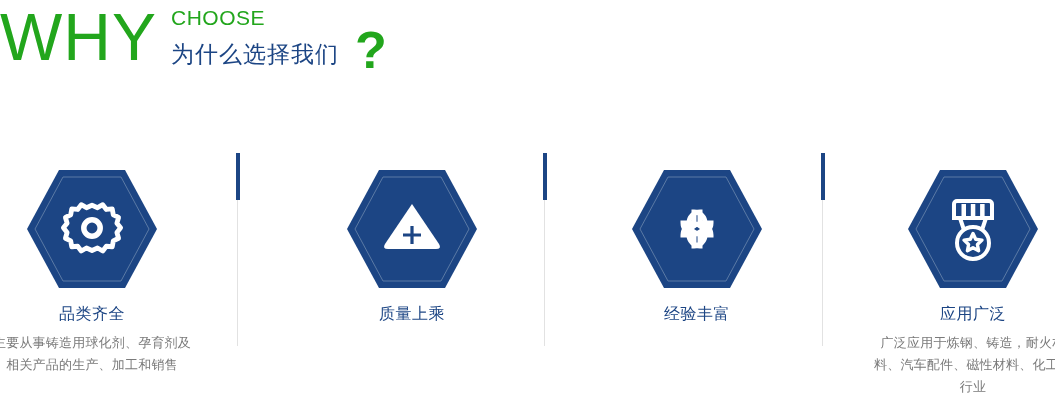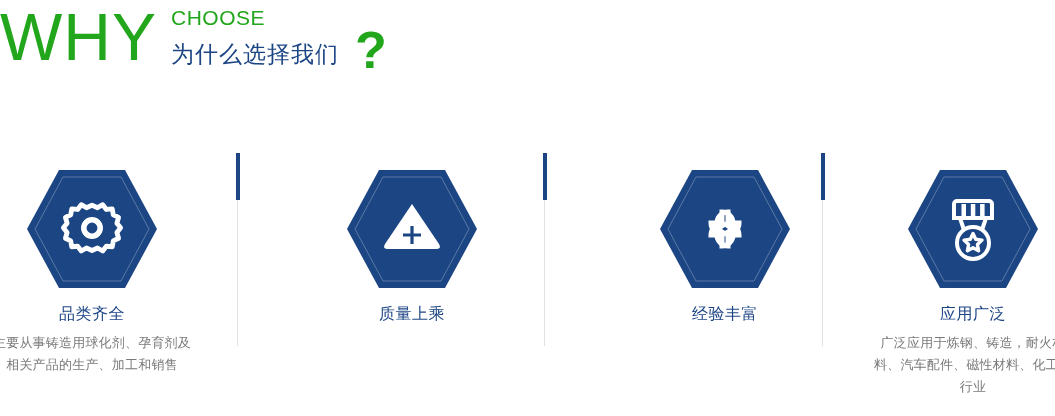--- a/index.html
+++ b/index.html
@@ -91,21 +91,21 @@
 
   .card {
     position: absolute;
     top: 0;
     width: 232px;
     text-align: center;
   }
 
   .card-1 { left: -24px; }
   .card-2 { left: 296px; }
-  .card-3 { left: 609px; }
+  .card-3 { left: 581px; }
   .card-4 { left: 857px; }
 
   .hexwrap {
     width: 232px;
     height: 150px;
     display: flex;
     justify-content: center;
     align-items: flex-start;
     padding-top: 28px;
   }

